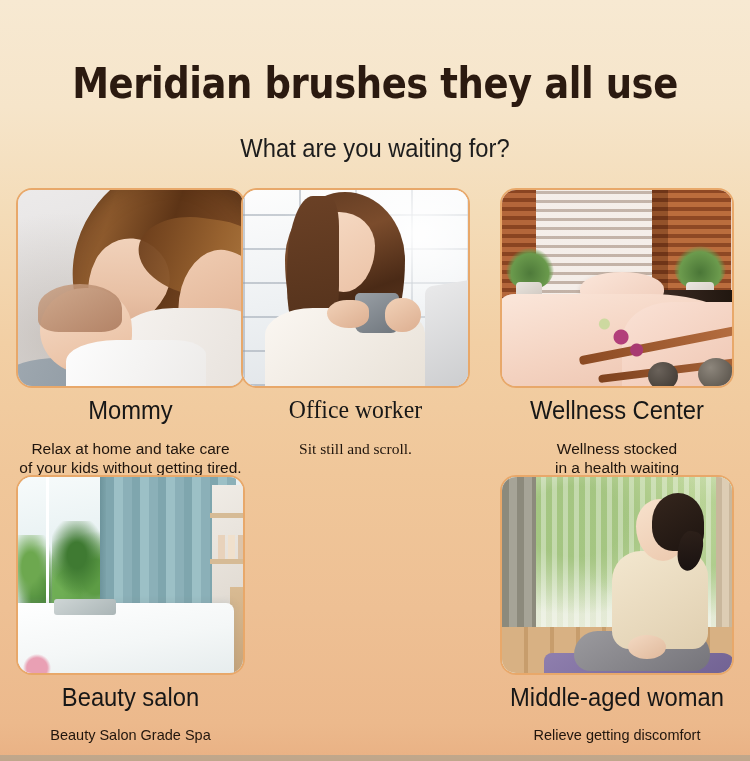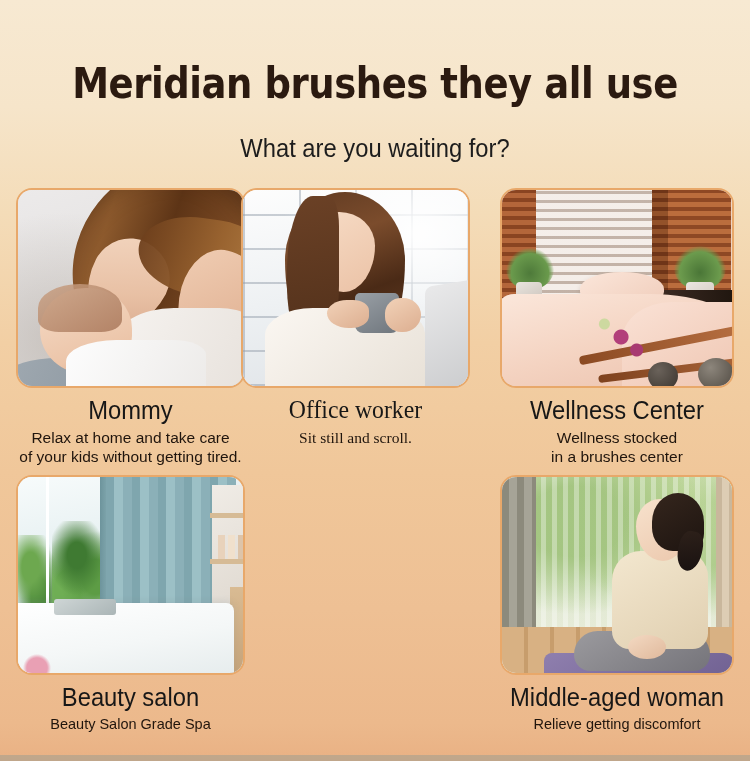--- a/index.html
+++ b/index.html
@@ -111,21 +111,21 @@
     margin-top: 7px;
     text-align: center;
     font-size: 25px;
     line-height: 30px;
     color: #171717;
     white-space: nowrap;
     transform: scaleX(0.95);
     transform-origin: 50% 50%;
   }
   .cap-sub {
-    margin-top: 3px;
+    margin-top: 14px;
     text-align: center;
     font-size: 15.5px;
     line-height: 19px;
     color: #20150d;
   }
   .cap-sub.small { font-size: 14.5px; }
 
   
   .layer { position: absolute; }
 
@@ -611,21 +611,21 @@
             <div class="layer woodbar"></div>
             <div class="layer woodbar2"></div>
             <div class="layer orchid"></div>
             <div class="layer stone1"></div>
             <div class="layer stone2"></div>
           </div>
         </div>
         <div class="cap-title">Wellness Center</div>
         <div class="cap-sub">
           <div>Wellness stocked</div>
-          <div>in a brushes center</div>
+          <div>in a health waiting</div>
         </div>
       </div>
     </div>
 
     <div class="row">
 
       <div class="cell c0">
         <div class="card">
           <div class="photo p4">
             <div class="layer winpane"></div>

